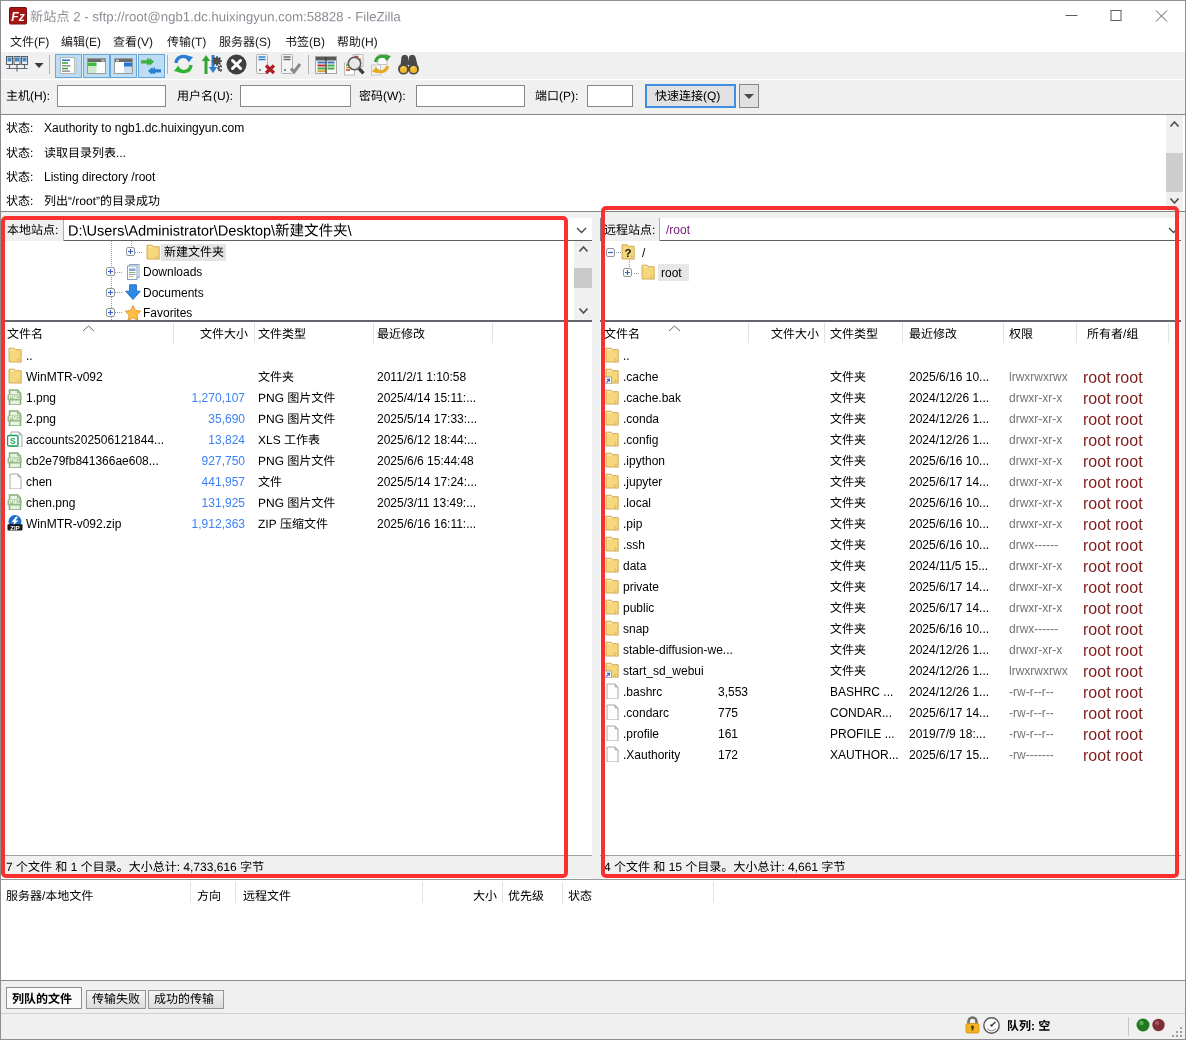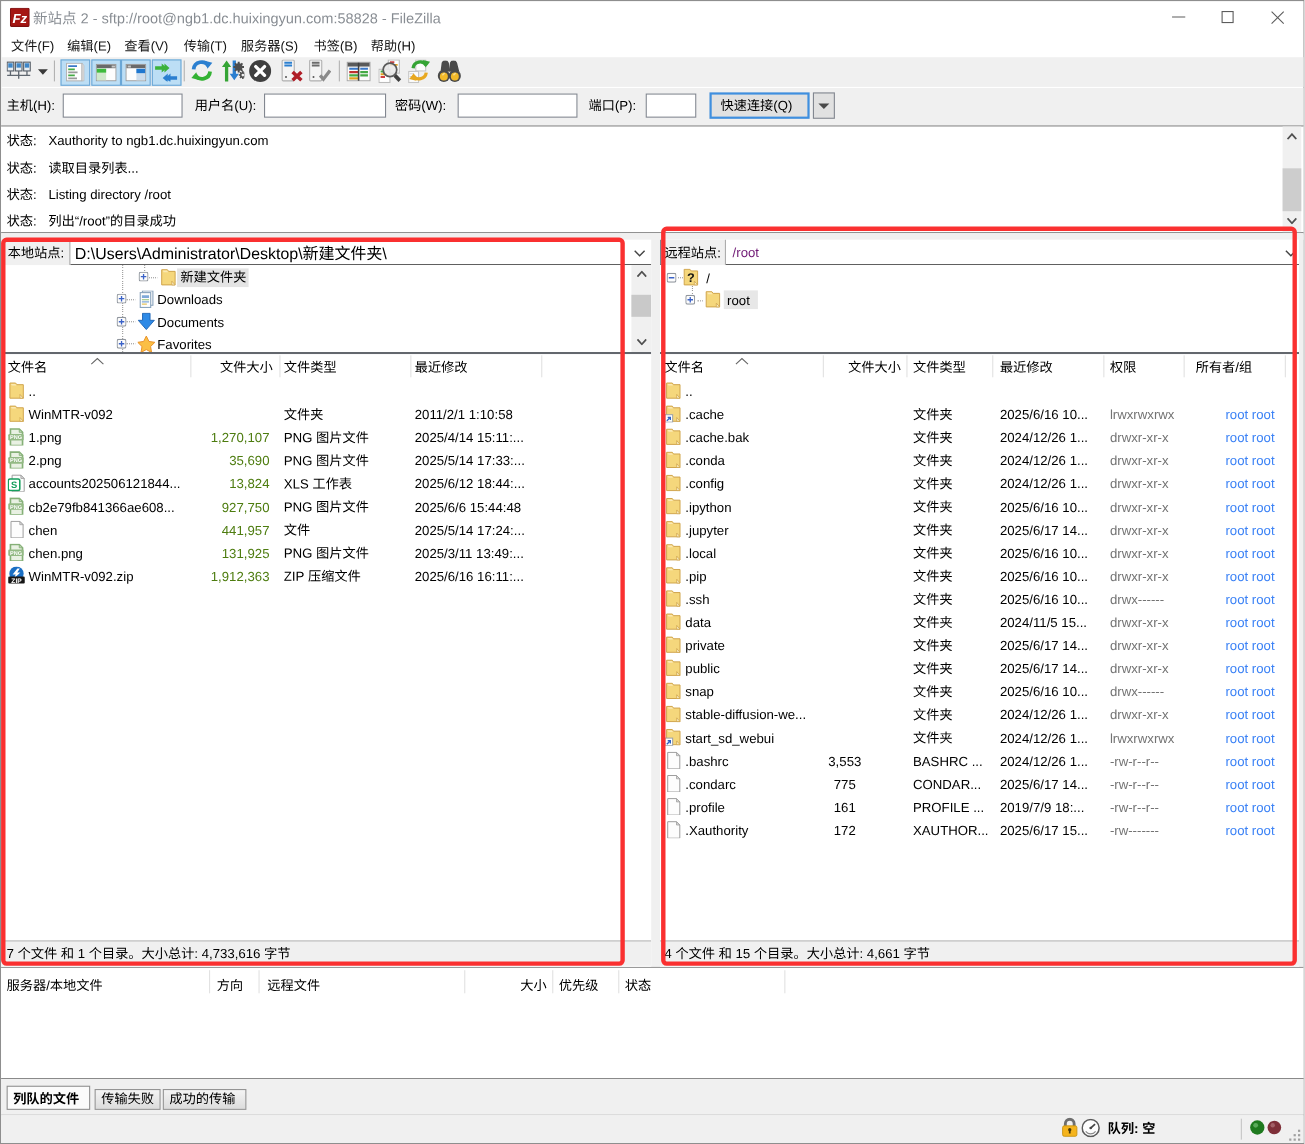--- a/index.html
+++ b/index.html
@@ -806,21 +806,21 @@
 <svg class="a" style="left:7px;top:473px" width="16" height="16">
     <use href="#fl"></use>
   </svg>
 <svg class="a" style="left:7px;top:494px" width="16" height="16">
     <use href="#png"></use>
   </svg>
 <svg class="a" style="left:7px;top:515px" width="16" height="16">
     <use href="#zip"></use>
   </svg>
 <div class="txt" style="left:26px;top:345.7px;font-size:12px;line-height:21px;color:#000;">..<br>WinMTR-v092<br>1.png<br>2.png<br>accounts202506121844...<br>cb2e79fb841366ae608...<br>chen<br>chen.png<br>WinMTR-v092.zip</div>
-<div class="txt" style="left:95px;top:345.7px;font-size:12px;line-height:21px;color:#4d7c0f;width:150px;text-align:right;">&nbsp;<br>&nbsp;<br>1,270,107<br>35,690<br>13,824<br>927,750<br>441,957<br>131,925<br>1,912,363</div>
+<div class="txt" style="left:95px;top:345.7px;font-size:12px;line-height:21px;color:#3b82f6;width:150px;text-align:right;">&nbsp;<br>&nbsp;<br>1,270,107<br>35,690<br>13,824<br>927,750<br>441,957<br>131,925<br>1,912,363</div>
 <svg class="t " style="left:258px;top:369px" width="38" height="16">
     <g fill="#000000" transform="translate(0,12) scale(0.012,-0.012)">
       <use href="#c6587" x="0"></use>
       <use href="#c4ef6" x="1000"></use>
       <use href="#c5939" x="2000"></use>
     </g>
   </svg>
 <svg class="t " style="left:258px;top:390px" width="79" height="16">
     <g fill="#000000" transform="translate(0,12) scale(0.012,-0.012)">
       <use href="#a50" x="0"></use>
@@ -1083,21 +1083,21 @@
 <svg class="a" style="left:604px;top:704px" width="16" height="16">
     <use href="#fl"></use>
   </svg>
 <svg class="a" style="left:604px;top:725px" width="16" height="16">
     <use href="#fl"></use>
   </svg>
 <svg class="a" style="left:604px;top:746px" width="16" height="16">
     <use href="#fl"></use>
   </svg>
 <div class="txt" style="left:623px;top:345.7px;font-size:12px;line-height:21px;color:#000;">..<br>.cache<br>.cache.bak<br>.conda<br>.config<br>.ipython<br>.jupyter<br>.local<br>.pip<br>.ssh<br>data<br>private<br>public<br>snap<br>stable-diffusion-we...<br>start_sd_webui<br>.bashrc<br>.condarc<br>.profile<br>.Xauthority</div>
-<div class="txt" style="left:718px;top:345.7px;font-size:12px;line-height:21px;color:#000;width:100px;text-align:center;">&nbsp;<br>&nbsp;<br>&nbsp;<br>&nbsp;<br>&nbsp;<br>&nbsp;<br>&nbsp;<br>&nbsp;<br>&nbsp;<br>&nbsp;<br>&nbsp;<br>&nbsp;<br>&nbsp;<br>&nbsp;<br>&nbsp;<br>&nbsp;<br>3,553<br>775<br>161<br>172</div>
+<div class="txt" style="left:718px;top:345.7px;font-size:12px;line-height:21px;color:#000;width:100px;text-align:left;">&nbsp;<br>&nbsp;<br>&nbsp;<br>&nbsp;<br>&nbsp;<br>&nbsp;<br>&nbsp;<br>&nbsp;<br>&nbsp;<br>&nbsp;<br>&nbsp;<br>&nbsp;<br>&nbsp;<br>&nbsp;<br>&nbsp;<br>&nbsp;<br>3,553<br>775<br>161<br>172</div>
 <svg class="t " style="left:830px;top:369px" width="38" height="16">
     <g fill="#000000" transform="translate(0,12) scale(0.012,-0.012)">
       <use href="#c6587" x="0"></use>
       <use href="#c4ef6" x="1000"></use>
       <use href="#c5939" x="2000"></use>
     </g>
   </svg>
 <svg class="t " style="left:830px;top:390px" width="38" height="16">
     <g fill="#000000" transform="translate(0,12) scale(0.012,-0.012)">
       <use href="#c6587" x="0"></use>
@@ -1192,21 +1192,21 @@
 <svg class="t " style="left:830px;top:663px" width="38" height="16">
     <g fill="#000000" transform="translate(0,12) scale(0.012,-0.012)">
       <use href="#c6587" x="0"></use>
       <use href="#c4ef6" x="1000"></use>
       <use href="#c5939" x="2000"></use>
     </g>
   </svg>
 <div class="txt" style="left:830px;top:345.7px;font-size:12px;line-height:21px;color:#000;">&nbsp;<br>&nbsp;<br>&nbsp;<br>&nbsp;<br>&nbsp;<br>&nbsp;<br>&nbsp;<br>&nbsp;<br>&nbsp;<br>&nbsp;<br>&nbsp;<br>&nbsp;<br>&nbsp;<br>&nbsp;<br>&nbsp;<br>&nbsp;<br>BASHRC ...<br>CONDAR...<br>PROFILE ...<br>XAUTHOR...</div>
 <div class="txt" style="left:909px;top:345.7px;font-size:12px;line-height:21px;color:#000;">&nbsp;<br>2025/6/16 10...<br>2024/12/26 1...<br>2024/12/26 1...<br>2024/12/26 1...<br>2025/6/16 10...<br>2025/6/17 14...<br>2025/6/16 10...<br>2025/6/16 10...<br>2025/6/16 10...<br>2024/11/5 15...<br>2025/6/17 14...<br>2025/6/17 14...<br>2025/6/16 10...<br>2024/12/26 1...<br>2024/12/26 1...<br>2024/12/26 1...<br>2025/6/17 14...<br>2019/7/9 18:...<br>2025/6/17 15...</div>
 <div class="txt" style="left:1009px;top:345.7px;font-size:12px;line-height:21px;color:#737373;">&nbsp;<br>lrwxrwxrwx<br>drwxr-xr-x<br>drwxr-xr-x<br>drwxr-xr-x<br>drwxr-xr-x<br>drwxr-xr-x<br>drwxr-xr-x<br>drwxr-xr-x<br>drwx------<br>drwxr-xr-x<br>drwxr-xr-x<br>drwxr-xr-x<br>drwx------<br>drwxr-xr-x<br>lrwxrwxrwx<br>-rw-r--r--<br>-rw-r--r--<br>-rw-r--r--<br>-rw-------</div>
-<div class="txt" style="left:1114px;top:345.7px;font-size:12px;line-height:21px;color:#3b82f6;">&nbsp;<br>root root<br>root root<br>root root<br>root root<br>root root<br>root root<br>root root<br>root root<br>root root<br>root root<br>root root<br>root root<br>root root<br>root root<br>root root<br>root root<br>root root<br>root root<br>root root</div>
+<div class="txt" style="left:1083px;top:345.7px;font-size:16px;line-height:21px;color:#7f1d1d;">&nbsp;<br>root root<br>root root<br>root root<br>root root<br>root root<br>root root<br>root root<br>root root<br>root root<br>root root<br>root root<br>root root<br>root root<br>root root<br>root root<br>root root<br>root root<br>root root<br>root root</div>
 <div class="a" style="left:600px;top:855px;width:581px;height:1px;background:#9f9f9f"></div>
 <div class="a" style="left:600px;top:856px;width:581px;height:22px;background:#f0f0f0"></div>
 <svg class="t " style="left:604px;top:859px" width="243" height="16">
     <g fill="#000000" transform="translate(0,12) scale(0.012,-0.012)">
       <use href="#a34" x="0"></use>
       <use href="#c4e2a" x="834"></use>
       <use href="#c6587" x="1834"></use>
       <use href="#c4ef6" x="2834"></use>
       <use href="#c548c" x="4112"></use>
       <use href="#a31" x="5390"></use>

